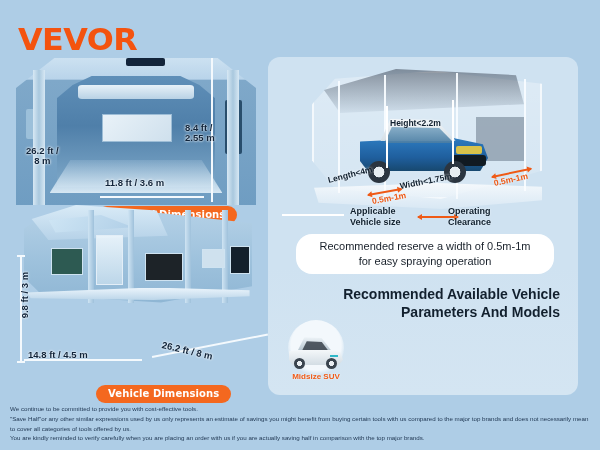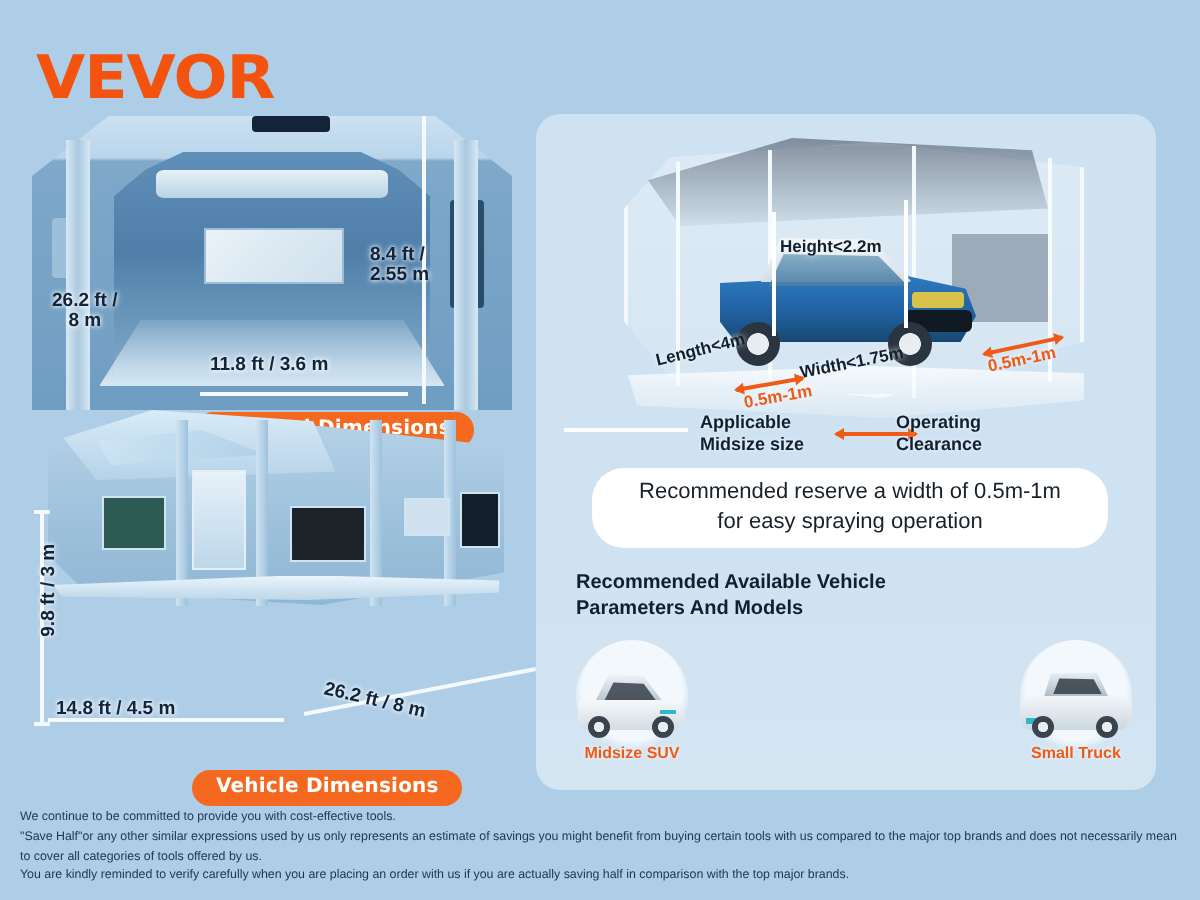--- a/index.html
+++ b/index.html
@@ -267,21 +267,21 @@
     background:#ffffff; border-radius:16px;
     display:flex; align-items:center; justify-content:center; text-align:center;
   }
   .rec-box span {
     font-size:11px; color:#18202a; line-height:1.35; white-space:pre-line;
   }
 
   
   .models-title {
     position:absolute; left:288px; top:285px; width:272px;
-    text-align:left; font-size:10px; font-weight:bold; color:#12202e;
+    text-align:right; font-size:14px; font-weight:bold; color:#12202e;
     line-height:1.3; white-space:pre-line;
   }
 
   
   .models-row {
     position:absolute; left:282px; top:320px; width:290px; height:62px;
     display:flex; justify-content:space-between;
   }
   .veh-card {
     position:relative; width:68px; height:62px;
@@ -448,21 +448,21 @@
 <div class="tent-label" id="lbl-width">Width&lt;1.75m</div>
 
 <div class="orange-arrow" id="oa1"></div>
 <div class="orange-arrow" id="oa2"></div>
 <div class="tent-label orange" id="lbl-clr1">0.5m-1m</div>
 <div class="tent-label orange" id="lbl-clr2">0.5m-1m</div>
 
 <div class="legend">
   <div class="lg-line"></div>
   <div class="lg-txt" id="lg-applicable">Applicable
-Midsize size</div>
+Vehicle size</div>
   <div class="lg-arrow"></div>
   <div class="lg-txt" id="lg-clearance">Operating
 Clearance</div>
 </div>
 
 <div class="rec-box">
   <span>Recommended reserve a width of 0.5m-1m
 for easy spraying operation</span>
 </div>
 
@@ -476,31 +476,20 @@
       <div class="suv-b"></div>
         <div class="suv-t"></div>
         <div class="suv-g"></div>
       <div class="acc suv-acc"></div>
       <div class="wz f"></div>
         <div class="wz r"></div>
     </div>
     <div class="veh-name">Midsize SUV</div>
   </div>
 
-  <div class="veh-card">
-    <div class="veh-art">
-      <div class="st-b"></div>
-        <div class="st-t"></div>
-        <div class="st-g"></div>
-      <div class="acc st-acc"></div>
-      <div class="wz f"></div>
-        <div class="wz r"></div>
-    </div>
-    <div class="veh-name">Small Truck</div>
-  </div>
 
 
 </div>
 
 <div class="footer">
   <p>We continue to be committed to provide you with cost-effective tools.</p>
   <p>"Save Half"or any other similar expressions used by us only represents an estimate of savings you might benefit from buying certain tools with us compared to the major top brands and does not necessarily mean to cover all categories of tools offered by us.</p>
   <p>You are kindly reminded to verify carefully when you are placing an order with us if you are actually saving half in comparison with the top major brands.</p>
 </div>
 

